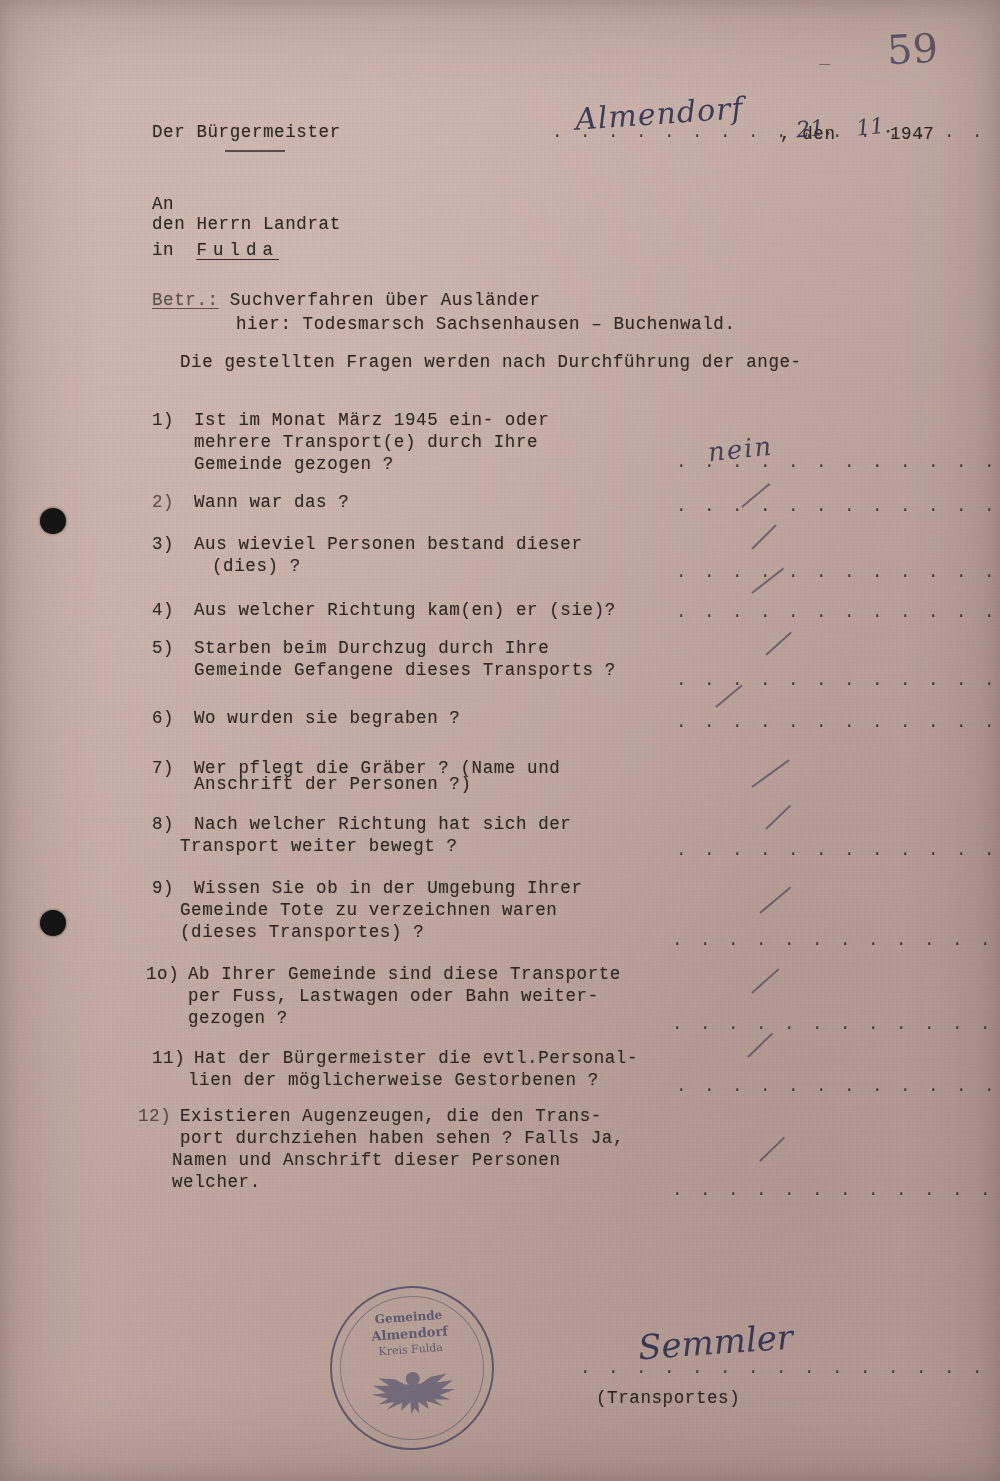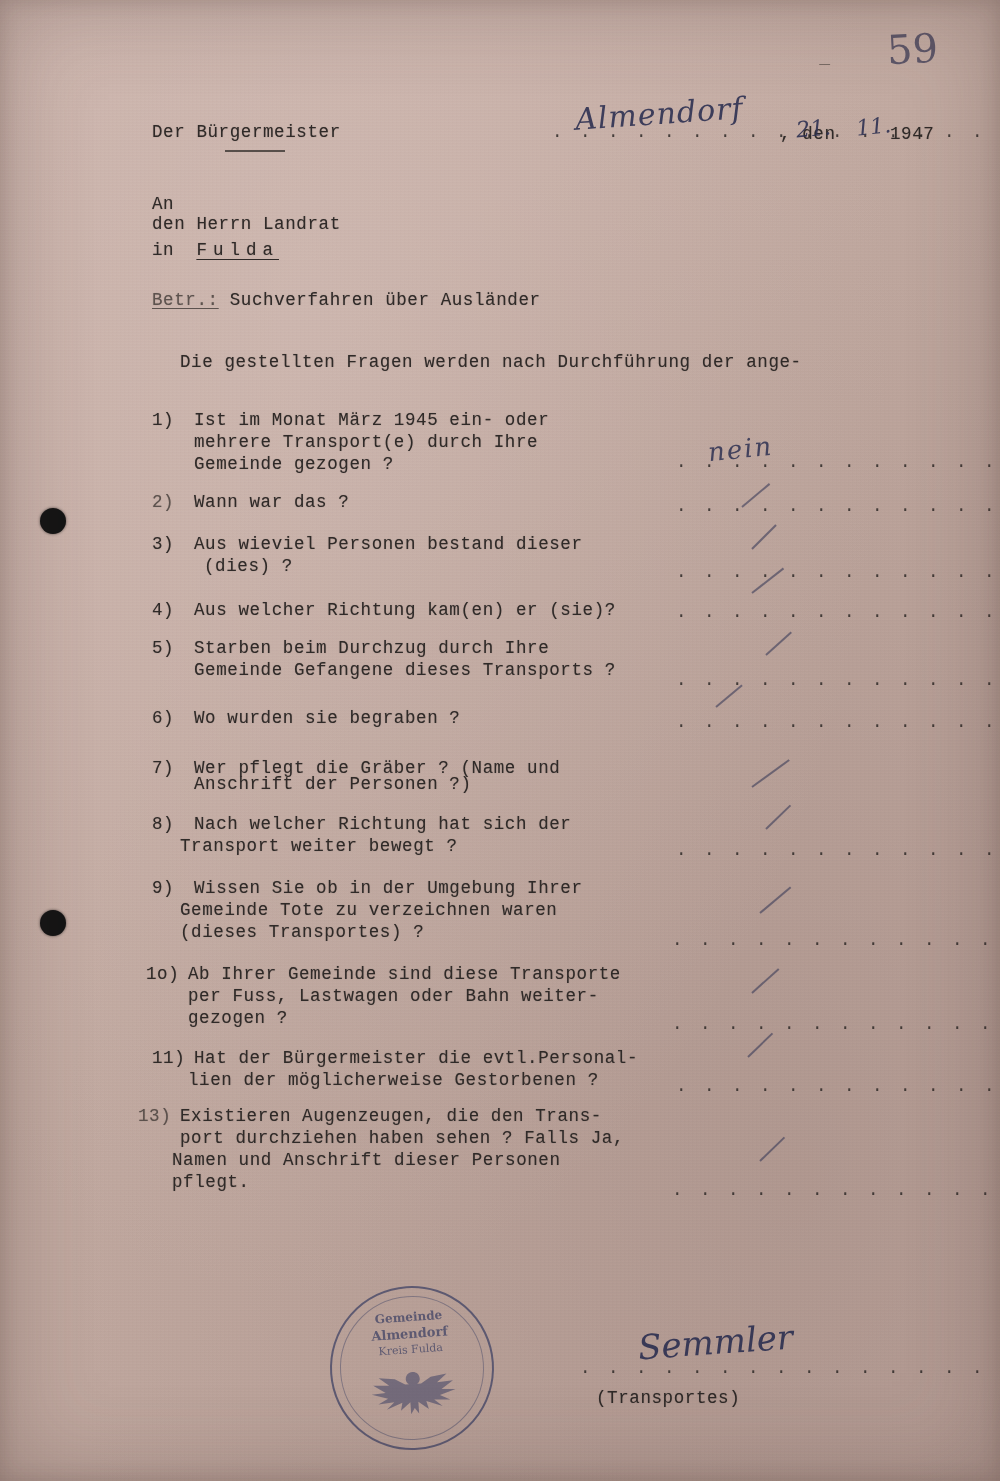--- a/index.html
+++ b/index.html
@@ -227,35 +227,36 @@
   <div class="typed" style="left:780px; top:122px;">, den</div>
   <div class="date-hand1">21.</div>
   <div class="date-hand2">11.</div>
   <div class="typed" style="left:890px; top:122px;">1947</div>
 
   <div class="typed addr1">An</div>
   <div class="typed addr2">den Herrn Landrat</div>
   <div class="typed addr3"><span>in</span><span>&nbsp;&nbsp;</span><span class="city">Fulda</span></div>
 
   <div class="typed subj1"><span class="betr faint">Betr.:</span><span>&nbsp;</span><span>Suchverfahren über Ausländer</span></div>
+  <div class="typed subj2">hier: Todesmarsch Sachsenhausen – Buchenwald.</div>
 
   <div class="typed intro1">Die gestellten Fragen werden nach Durchführung der ange-</div>
 
   <div class="typed q" style="top:408px;"><span class="num">1)</span><span class="body">Ist im Monat März 1945 ein- oder</span></div>
   <div class="typed q" style="top:430px; left:194px;">mehrere Transport(e) durch Ihre</div>
   <div class="typed q" style="top:452px; left:194px;">Gemeinde gezogen ?</div>
   <div class="dots" style="left:676px; top:452px;">. . . . . . . . . . . . . . . . . . . . . . .</div>
   <div class="hand-nein" style="left:708px; top:434px;">nein</div>
 
   <div class="typed q" style="top:490px;"><span class="num faint">2)</span><span class="body">Wann war das ?</span></div>
   <div class="dots" style="left:676px; top:496px;">. . . . . . . . . . . . . . . . . . . . . . .</div>
   <div class="stroke" style="left:742px; top:506px; width:36px; transform: rotate(-40deg);"></div>
 
   <div class="typed q" style="top:532px;"><span class="num">3)</span><span class="body">Aus wieviel Personen bestand dieser</span></div>
-  <div class="typed q" style="top:554px; left:204px;text-align:right;">(dies) ?</div>
+  <div class="typed q" style="top:554px; left:212px;text-align:right;">(dies) ?</div>
   <div class="dots" style="left:676px; top:562px;">. . . . . . . . . . . . . . . . . . . . . . .</div>
   <div class="stroke" style="left:752px; top:548px; width:34px; transform: rotate(-45deg);"></div>
 
   <div class="typed q" style="top:598px;"><span class="num">4)</span><span class="body">Aus welcher Richtung kam(en) er (sie)?</span></div>
   <div class="dots" style="left:676px; top:602px;">. . . . . . . . . . . . . . . . . . . . . . .</div>
   <div class="stroke" style="left:752px; top:592px; width:40px; transform: rotate(-38deg);"></div>
 
   <div class="typed q" style="top:636px;"><span class="num">5)</span><span class="body">Starben beim Durchzug durch Ihre</span></div>
   <div class="typed q" style="top:658px; left:194px;">Gemeinde Gefangene dieses Transports ?</div>
   <div class="dots" style="left:676px; top:670px;">. . . . . . . . . . . . . . . . . . . . . . .</div>
@@ -284,24 +285,24 @@
   <div class="typed q" style="top:984px; left:188px;">per Fuss, Lastwagen oder Bahn weiter-</div>
   <div class="typed q" style="top:1006px; left:188px;">gezogen ?</div>
   <div class="dots" style="left:672px; top:1014px;">. . . . . . . . . . . . . . . . . . . . . . .</div>
   <div class="stroke" style="left:752px; top:992px; width:36px; transform: rotate(-42deg);"></div>
 
   <div class="typed q" style="top:1046px;"><span class="num">11)</span><span class="body">Hat der Bürgermeister die evtl.Personal-</span></div>
   <div class="typed q" style="top:1068px; left:188px;">lien der möglicherweise Gestorbenen ?</div>
   <div class="dots" style="left:676px; top:1076px;">. . . . . . . . . . . . . . . . . . . . . .</div>
   <div class="stroke" style="left:748px; top:1056px; width:34px; transform: rotate(-44deg);"></div>
 
-  <div class="typed q" style="top:1104px; left:138px;"><span class="num faint">13)</span><span class="body">Existieren Augenzeugen, die den Trans-</span></div>
+  <div class="typed q" style="top:1104px; left:138px;"><span class="num faint">12)</span><span class="body">Existieren Augenzeugen, die den Trans-</span></div>
   <div class="typed q" style="top:1148px; left:172px;">Namen und Anschrift dieser Personen</div>
   <div class="typed q" style="top:1126px; left:180px;">port durchziehen haben sehen ? Falls Ja,</div>
-  <div class="typed q" style="top:1170px; left:172px;">pflegt.</div>
+  <div class="typed q" style="top:1170px; left:172px;">welcher.</div>
   <div class="dots" style="left:672px; top:1180px;">. . . . . . . . . . . . . . . . . . . . . . .</div>
   <div class="stroke" style="left:760px; top:1160px; width:34px; transform: rotate(-44deg);"></div>
 
   <div class="punch p1"></div>
   <div class="punch p2"></div>
 
   <div class="stamp">
     <div class="inner-ring"></div>
     <div class="t1">Gemeinde</div>
     <div class="t2">Almendorf</div>

